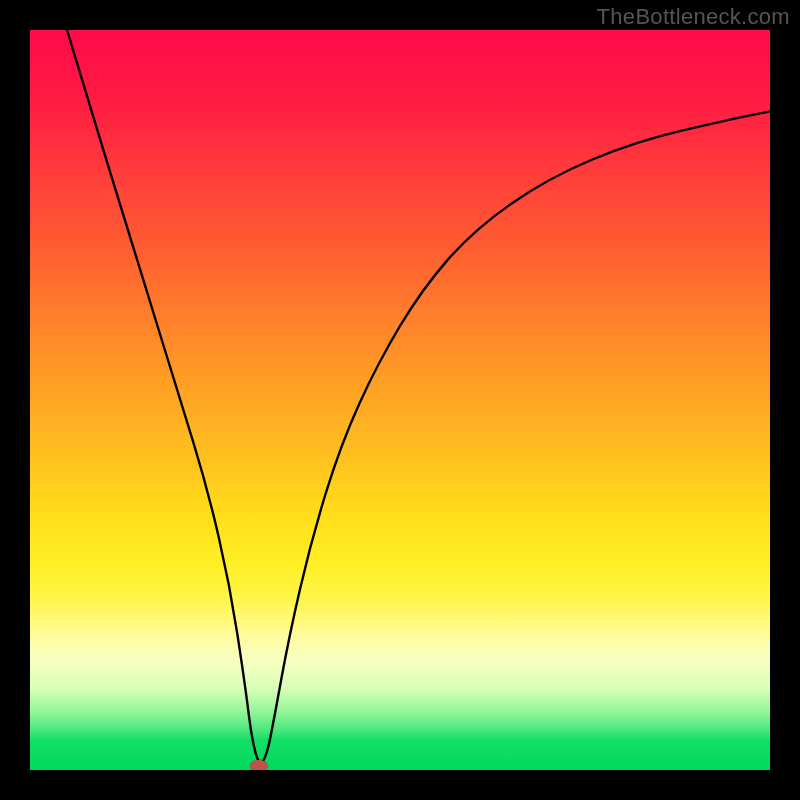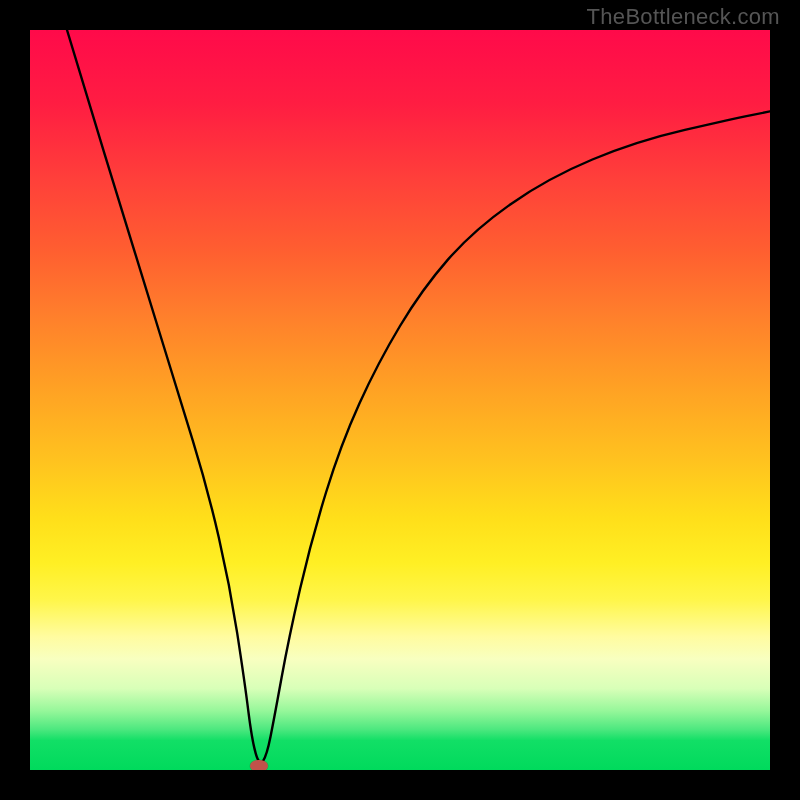--- a/index.html
+++ b/index.html
@@ -13,21 +13,21 @@
   }
   .frame {
     position: relative;
     width: 800px;
     height: 800px;
     background: #000;
   }
   .watermark {
     position: absolute;
     top: 4px;
-    right: 20px;
+    right: 10px;
     color: #555;
     font-size: 22px;
     font-weight: 500;
     letter-spacing: 0.3px;
     z-index: 30;
     user-select: none;
   }
   .plot-area {
     position: absolute;
     left: 30px;

